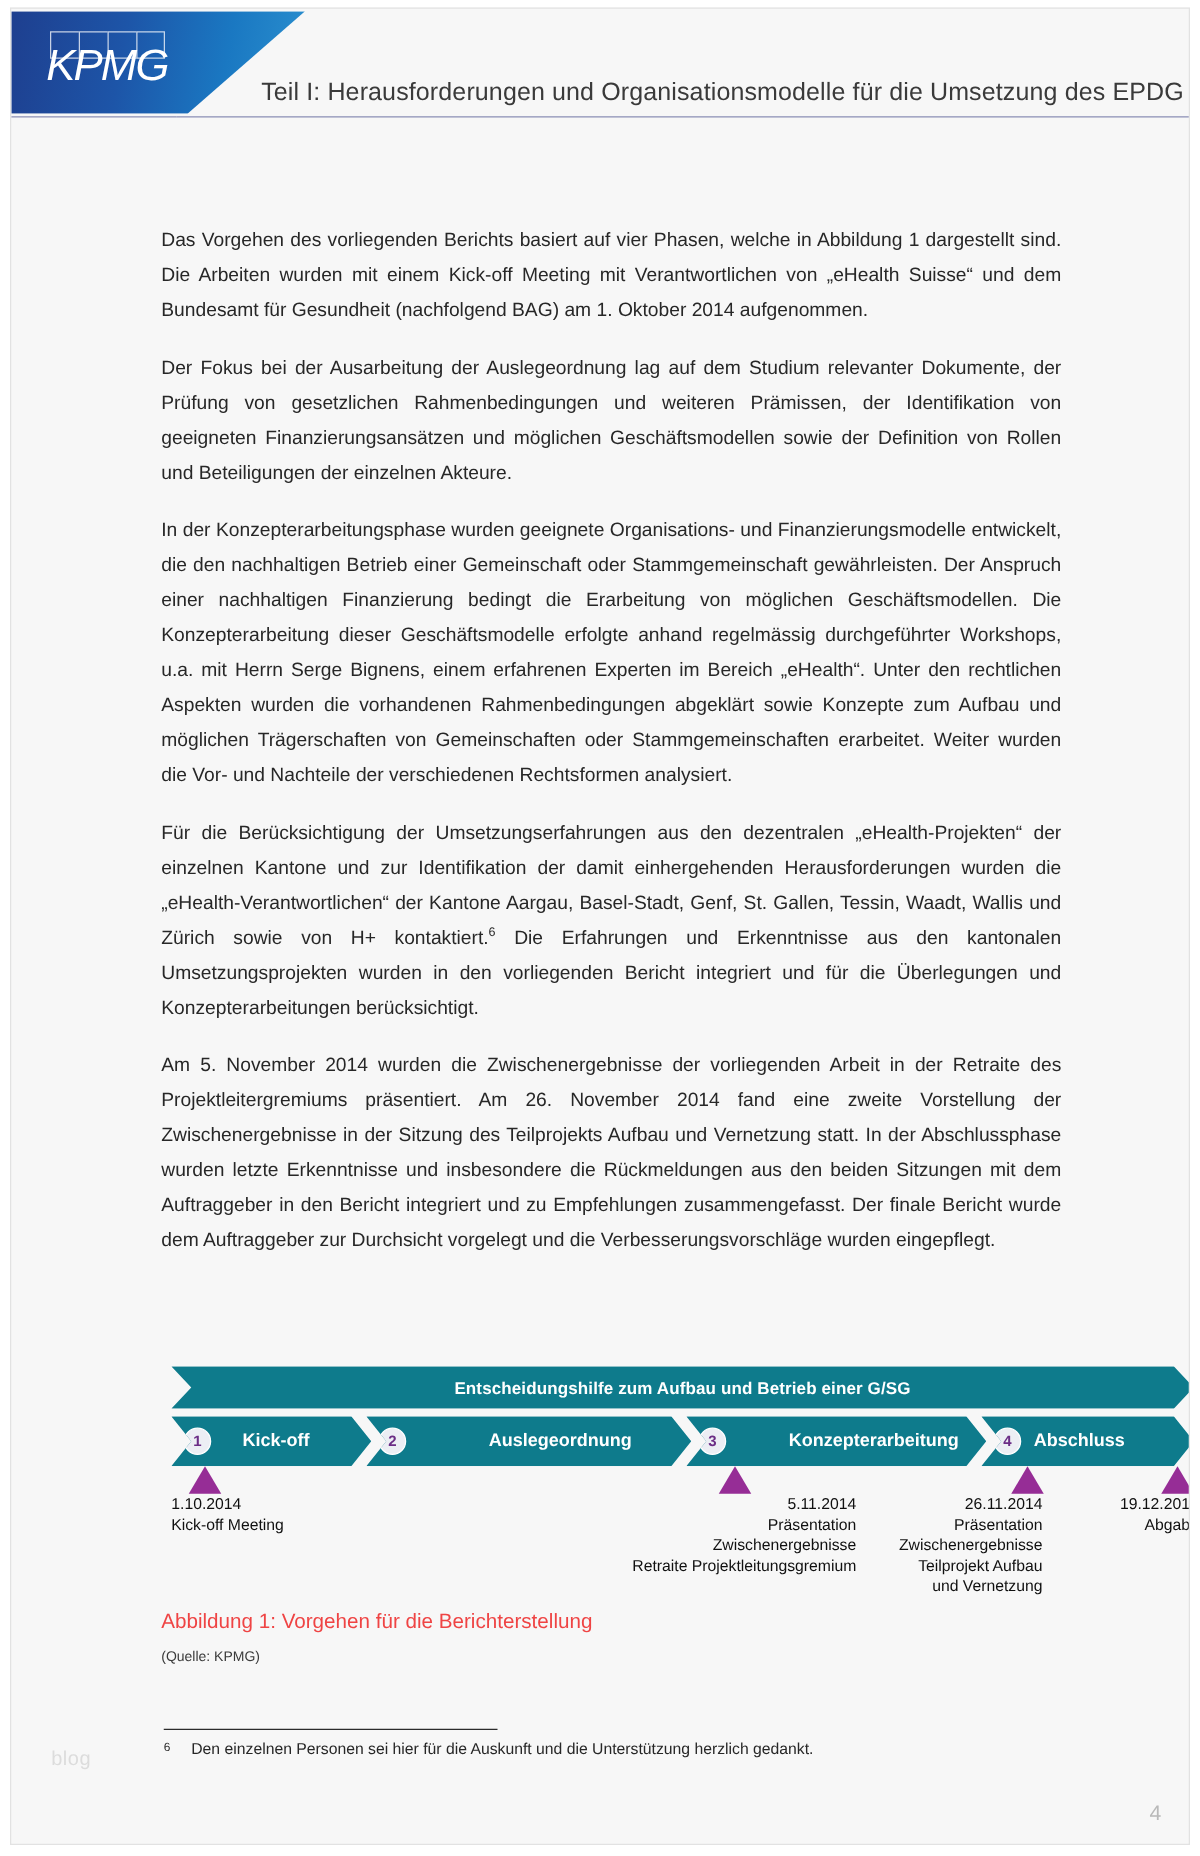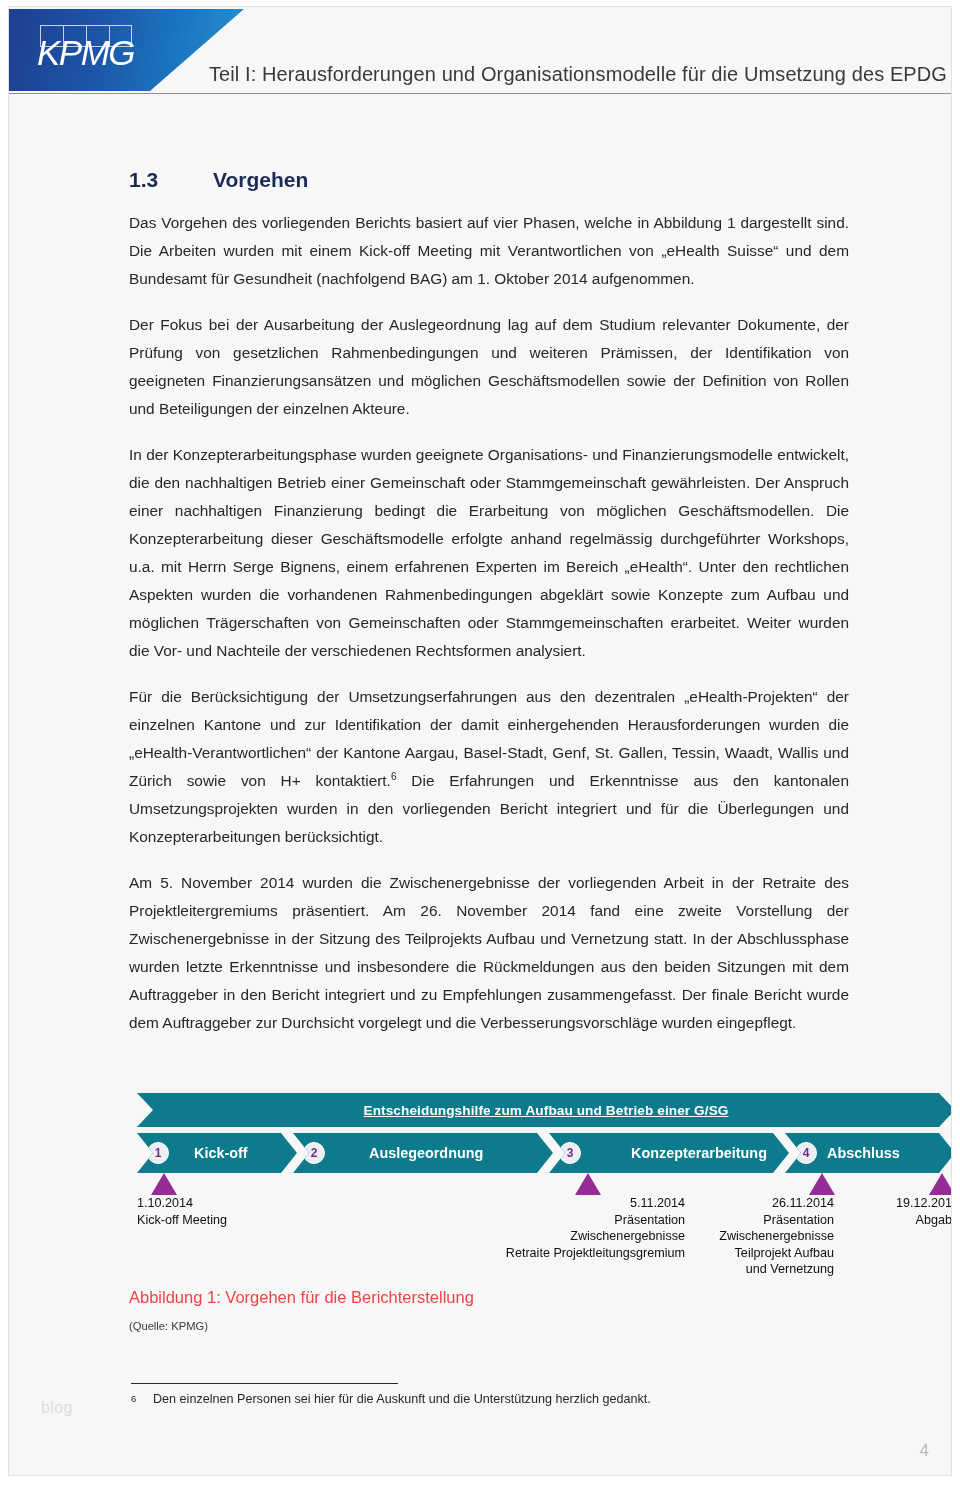--- a/index.html
+++ b/index.html
@@ -136,21 +136,20 @@
     clip-path: polygon(0 0, calc(100% - 16px) 0, 100% 50%, calc(100% - 16px) 100%, 0 100%, 16px 50%);
     display: flex;
     align-items: center;
     justify-content: center;
   }
   .band-top span {
     color: #ffffff;
     font-weight: bold;
     font-size: 13.6px;
     letter-spacing: 0.1px;
-    text-decoration: underline;
   }
   .phase-row {
     position: relative;
     margin-top: 6px;
     height: 40px;
     width: 826px;
   }
   .phase {
     position: absolute;
     top: 0;
@@ -182,21 +181,21 @@
   }
   .phase.p1 {
     left: 8px; width: 160px;
     clip-path: polygon(0 0, calc(100% - 16px) 0, 100% 50%, calc(100% - 16px) 100%, 0 100%, 16px 50%);
   }
   .phase.p1 .plabel { margin-left: 19px; }
   .phase.p2 {
     left: 164px; width: 260px;
     clip-path: polygon(0 0, calc(100% - 16px) 0, 100% 50%, calc(100% - 16px) 100%, 0 100%, 16px 50%);
   }
-  .phase.p2 .plabel { margin-left: 38px; }
+  .phase.p2 .plabel { margin-left: 60px; }
   .phase.p3 {
     left: 420px; width: 240px;
     clip-path: polygon(0 0, calc(100% - 16px) 0, 100% 50%, calc(100% - 16px) 100%, 0 100%, 16px 50%);
   }
   .phase.p3 .plabel { margin-left: 44px; }
   .phase.p4 {
     left: 656px; width: 170px;
     clip-path: polygon(0 0, calc(100% - 16px) 0, 100% 50%, calc(100% - 16px) 100%, 0 100%, 16px 50%);
   }
   .phase.p4 .plabel { margin-left: 4px; }
@@ -311,24 +310,20 @@
     <div class="header-title">Teil I: Herausforderungen und Organisationsmodelle für die Umsetzung des EPDG</div>
     <div class="header-rule2"></div>
     <div class="header-rule"></div>
   </div>
 
   <div class="content">
 
 
     <div class="gap-md"></div>
 
-    <h2 class="heading">
-      <span class="num">1.3</span>
-      <span>Vorgehen</span>
-    </h2>
 
     <div class="gap-sm"></div>
 
     <p class="body">Das Vorgehen des vorliegenden Berichts basiert auf vier Phasen, welche in Abbildung 1 dargestellt sind. Die Arbeiten wurden mit einem Kick-off Meeting mit Verantwortlichen von „eHealth Suisse“ und dem Bundesamt für Gesundheit (nachfolgend BAG) am 1. Oktober 2014 aufgenommen.</p>
 
     <div class="gap-md"></div>
 
     <p class="body">Der Fokus bei der Ausarbeitung der Auslegeordnung lag auf dem Studium relevanter Dokumente, der Prüfung von gesetzlichen Rahmenbedingungen und weiteren Prämissen, der Identifikation von geeigneten Finanzierungsansätzen und möglichen Geschäftsmodellen sowie der Definition von Rollen und Beteiligungen der einzelnen Akteure.</p>
 
     <div class="gap-md"></div>

